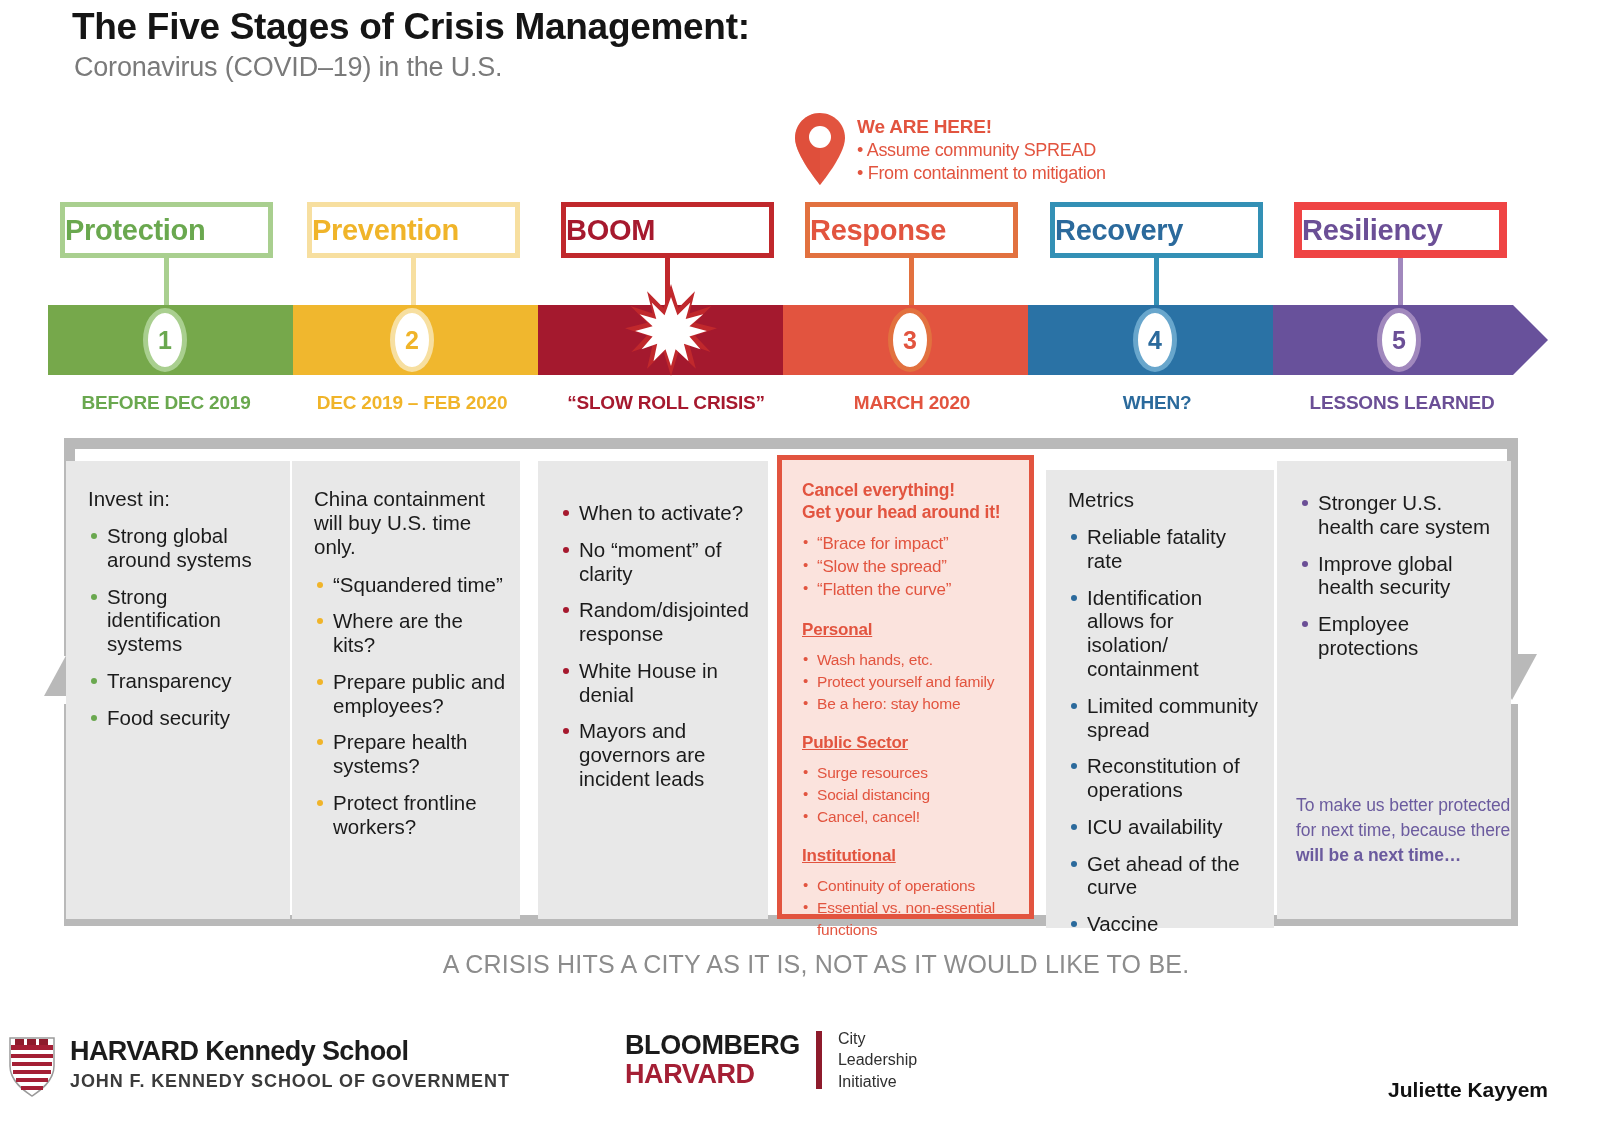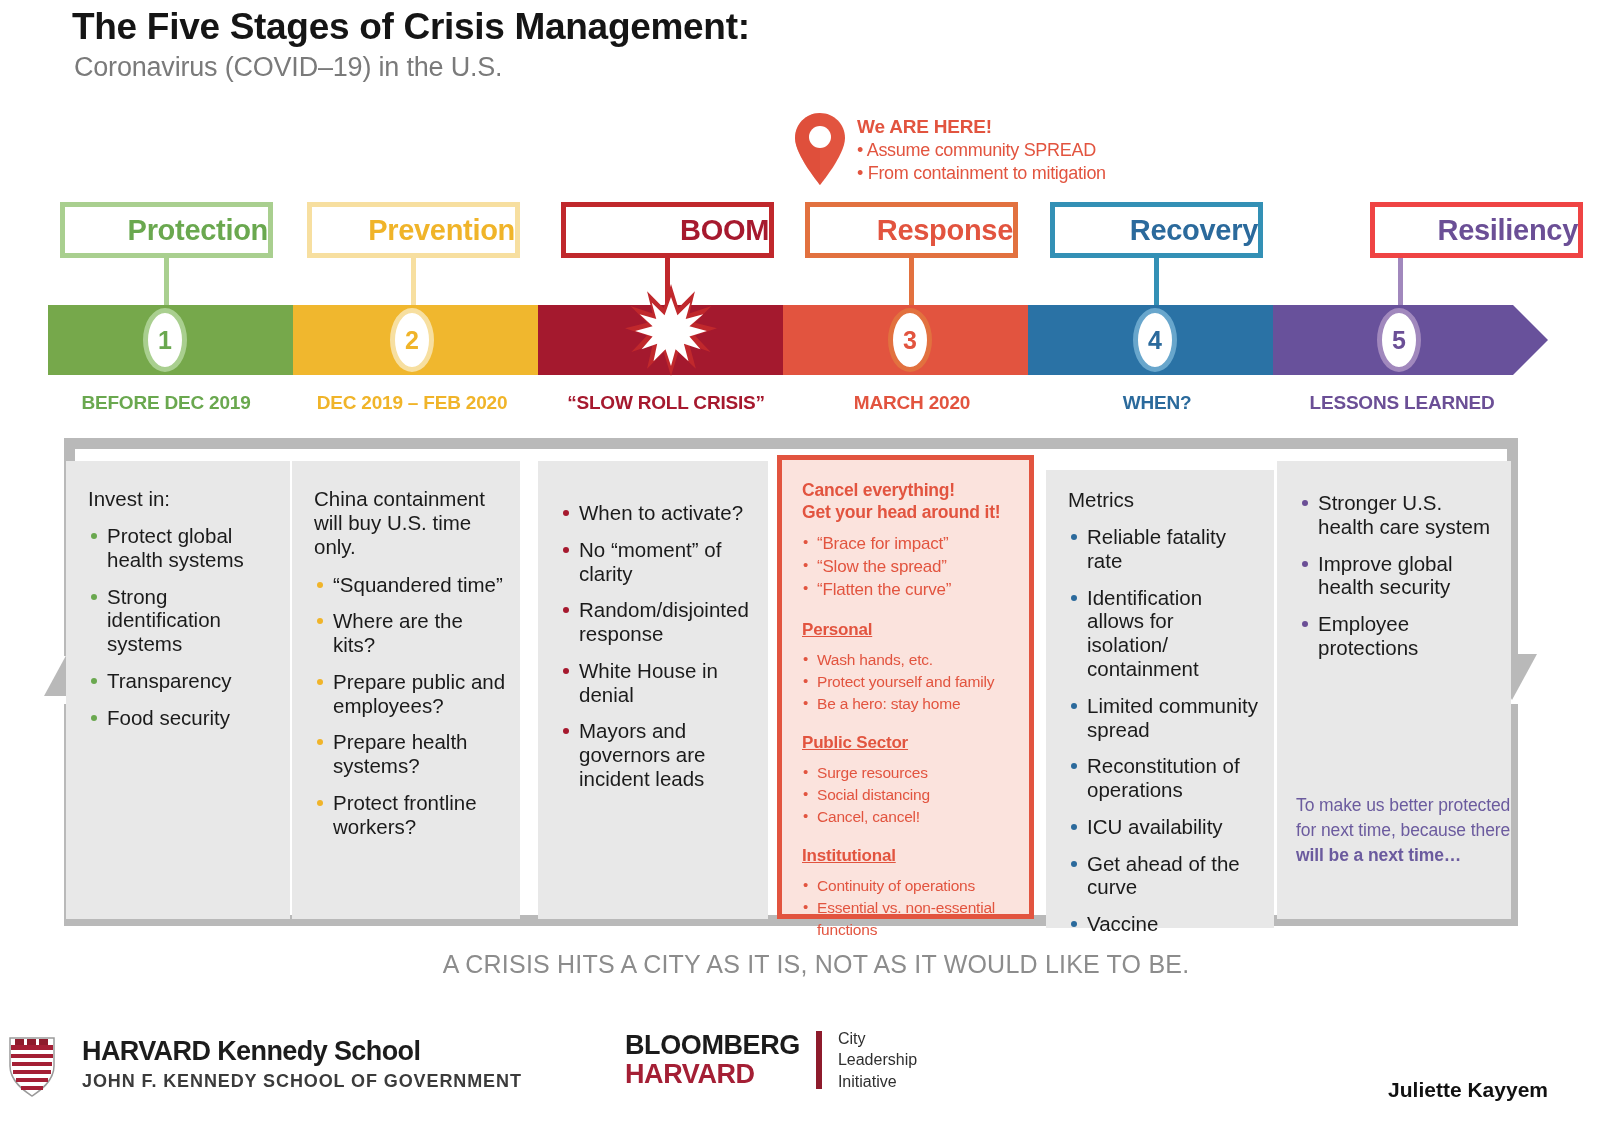--- a/index.html
+++ b/index.html
@@ -23,21 +23,21 @@
   
   #callout { position:absolute; left:795px; top:108px; width:420px; height:80px; }
   #pin { position:absolute; left:0px; top:5px; width:50px; height:72px; }
   #callout-text { position:absolute; left:62px; top:8px; color:#e2543f; }
   #callout-title { font-size:19px; font-weight:bold; letter-spacing:-0.2px; }
   .callout-li { font-size:18px; letter-spacing:-0.3px; margin-top:2px; }
 
   
   .stage-box {
     position:absolute; top:202px; height:56px;
-    background:#fff; display:flex; align-items:center; justify-content:flex-end;
+    background:#fff; display:flex; align-items:center; justify-content:flex-start;
     font-size:29px; font-weight:bold; letter-spacing:-0.3px;
   }
   .stem { position:absolute; width:5px; }
 
   
   #band { position:absolute; left:48px; top:305px; width:1500px; height:70px; }
 
   .numcircle {
     position:absolute; top:308px; width:44px; height:64px;
     border-radius:50%; display:flex; align-items:center; justify-content:center;
@@ -96,21 +96,21 @@
   #resil-note b { font-weight:bold; }
 
   
   #tagline {
     position:absolute; left:16px; top:950px; width:1600px; text-align:center;
     font-size:25px; color:#8c8c8c; letter-spacing:0.2px;
   }
 
   
   #hks { position:absolute; left:8px; top:1036px; display:flex; align-items:flex-start; }
-  #hks-wordmark { margin-left:26px; }
+  #hks-wordmark { margin-left:14px; }
   #hks-line1 { font-size:27px; font-weight:bold; letter-spacing:-0.6px; color:#1c1c1c; }
   #hks-line1 .thin { font-weight:bold; }
   #hks-line2 { font-size:18px; font-weight:bold; letter-spacing:0.9px; color:#3b3b3b; margin-top:4px; }
 
   #bloomberg { position:absolute; left:625px; top:1028px; display:flex; align-items:center; }
   #bl-left { text-align:left; }
   #bl-1 { font-size:27px; font-weight:bold; letter-spacing:-0.4px; color:#1b1b1b; }
   #bl-2 { font-size:27px; font-weight:bold; letter-spacing:-0.4px; color:#a41f35; margin-top:-2px; }
   #bl-bar { width:6px; height:58px; background:#8e1b2c; margin:0 16px; }
   #bl-right { font-size:16px; line-height:1.33; color:#2f2f2f; }
@@ -162,21 +162,21 @@
 <div class="stage-box" data-name="stage-box-response" style="left:805px; width:213px; border:5px solid #e2713f; color:#e2543f;">
   <span data-name="stage-label">Response</span>
 </div>
 <div class="stem" data-name="stage-stem-3" style="left:909px; top:258px; height:56px; background:#e2713f;"></div>
 
 <div class="stage-box" data-name="stage-box-recovery" style="left:1050px; width:213px; border:5px solid #3390b5; color:#2b6a9c;">
   <span data-name="stage-label">Recovery</span>
 </div>
 <div class="stem" data-name="stage-stem-4" style="left:1154px; top:258px; height:56px; background:#3390b5;"></div>
 
-<div class="stage-box" data-name="stage-box-resiliency" style="left:1370px; width:213px; border:5px solid #ef4444; color:#6b4f96;">
+<div class="stage-box" data-name="stage-box-resiliency" style="left:1294px; width:213px; border:8px solid #ef4444; color:#6b4f96;">
   <span data-name="stage-label">Resiliency</span>
 </div>
 <div class="stem" data-name="stage-stem-5" style="left:1398px; top:258px; height:56px; background:#a188bd;"></div>
 
 <svg id="band" data-name="timeline-band" viewBox="0 0 1500 70" preserveAspectRatio="none">
   <polygon data-name="band-segment-protection" points="0,0 250,0 285,35 250,70 0,70" fill="#76a84b"></polygon>
   <polygon data-name="band-segment-prevention" points="245,0 495,0 530,35 495,70 245,70" fill="#f0b72e"></polygon>
   <polygon data-name="band-segment-boom" points="490,0 740,0 775,35 740,70 490,70" fill="#a4192e"></polygon>
   <polygon data-name="band-segment-response" points="735,0 985,0 1020,35 985,70 735,70" fill="#e2543f"></polygon>
   <polygon data-name="band-segment-recovery" points="980,0 1230,0 1265,35 1230,70 980,70" fill="#2a72a5"></polygon>
@@ -228,21 +228,21 @@
   <rect x="1471" y="10" width="11" height="218" fill="#b9b9b9"></rect>
 
   <polygon points="1476,272 1451,226 1501,226" fill="#b9b9b9"></polygon>
 
   <rect x="1471" y="276" width="11" height="222" fill="#b9b9b9"></rect>
 </svg>
 
 <div class="col" data-name="content-column-protection" style="left:66px; width:224px; height:458px;">
   <div class="col-intro" data-name="column-intro">Invest in:</div>
   <ul class="clist" data-name="column-list">
-    <li data-name="list-item" style="--b:#6aa84f">Protect global health systems</li>
+    <li data-name="list-item" style="--b:#6aa84f">Strong global around systems</li>
     <li data-name="list-item">Strong identification systems</li>
     <li data-name="list-item">Transparency</li>
     <li data-name="list-item">Food security</li>
   </ul>
 </div>
 
 <div class="col" data-name="content-column-prevention" style="left:292px; width:228px; height:458px;">
   <div class="col-intro" data-name="column-intro">China containment will buy U.S. time only.</div>
   <ul class="clist" data-name="column-list">
     <li data-name="list-item">“Squandered time”</li>

